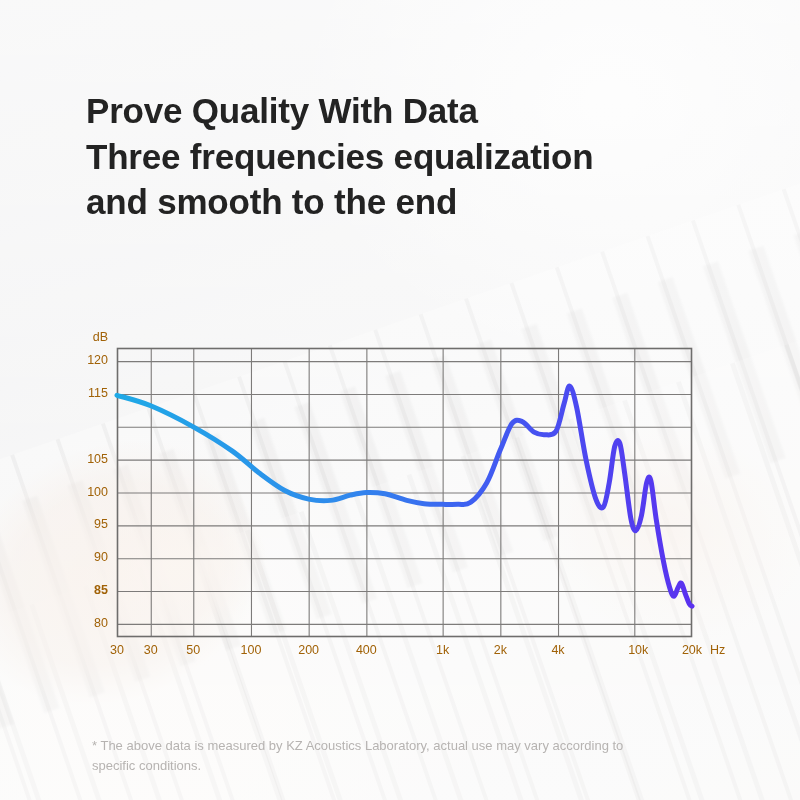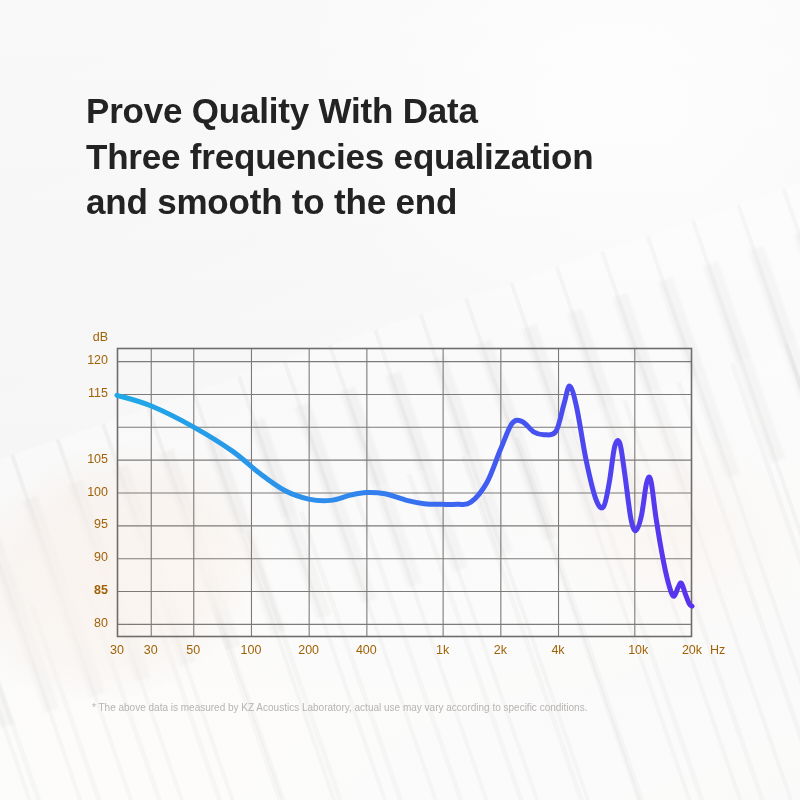--- a/index.html
+++ b/index.html
@@ -101,23 +101,23 @@
   .axis-label {
     position:absolute;
     color:#a16207;
     font-size:12.5px;
     white-space:nowrap;
   }
   .ylab { text-align:right; }
 
   
   #footnote {
-    position:absolute; left:92px; top:700px; width:570px;
+    position:absolute; left:92px; top:736px; width:570px;
     color:#b6b3b1;
-    font-size:10px;
+    font-size:13px;
     line-height:1.55;
   }
 </style>
 </head>
 <body>
 
 <div id="bg">
   <div class="base"></div>
   <div class="glow-tr"></div>
   <div class="glow-bl"></div>

